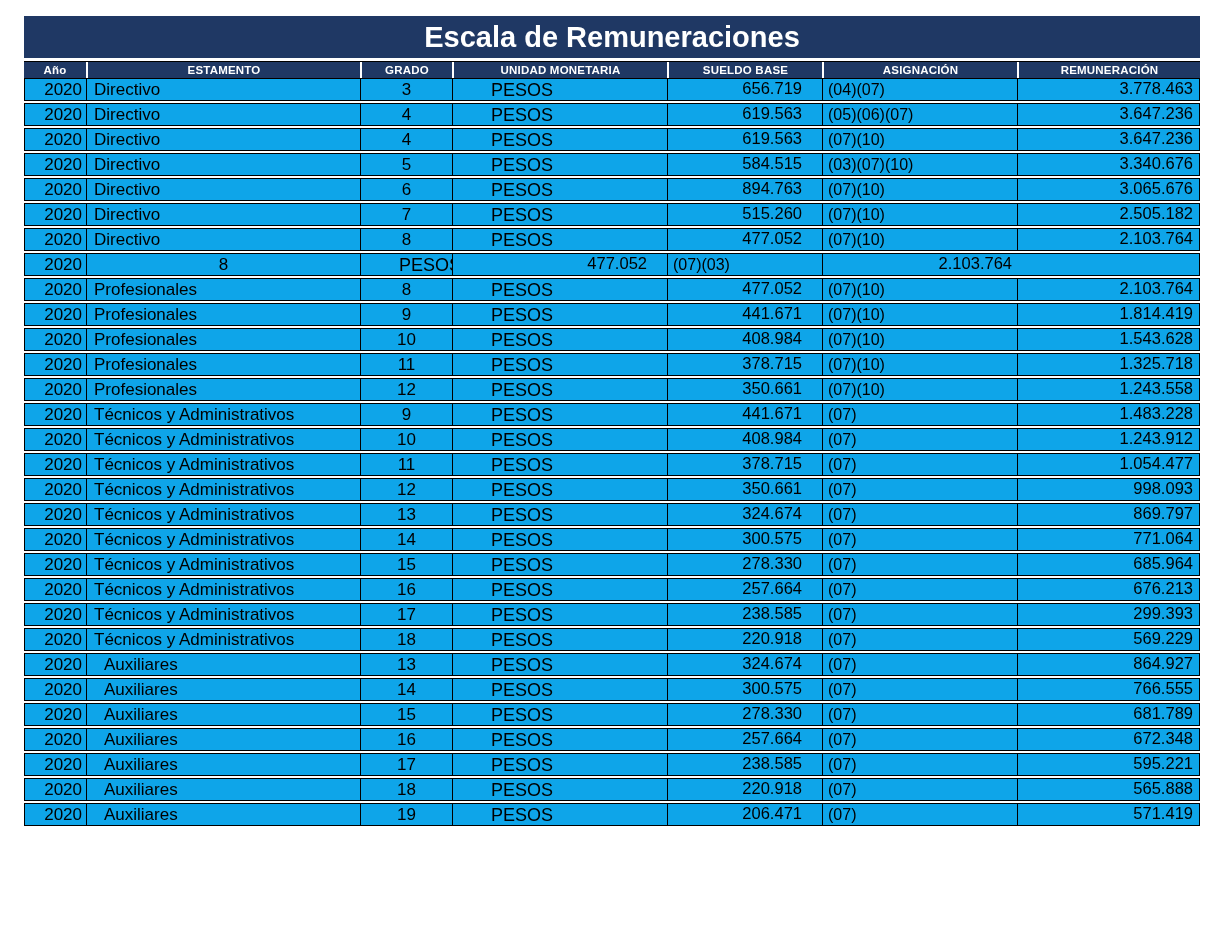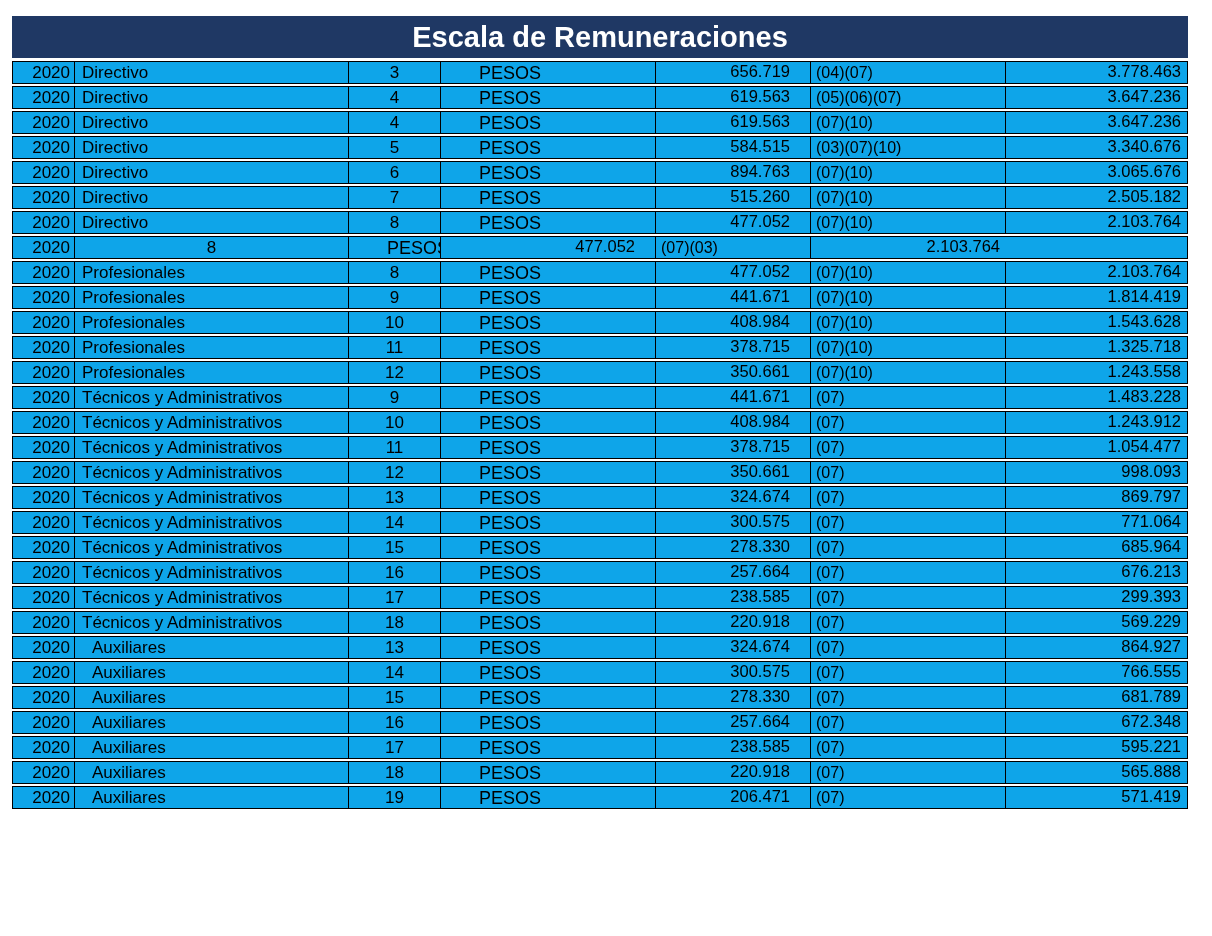--- a/index.html
+++ b/index.html
@@ -5,21 +5,21 @@
   * { box-sizing: border-box; }
   html, body {
     margin: 0; padding: 0;
     width: 1212px; height: 936px;
     background: #ffffff;
     font-family: "Liberation Sans", sans-serif;
     color: #000000;
   }
   .sheet {
     position: absolute;
-    left: 12px; top: 16px;
+    left: 24px; top: 16px;
     width: 1176px;
   }
   .title-bar {
     background: #1F3864;
     height: 42px;
     display: flex; align-items: center; justify-content: center;
     color: #ffffff;
     font-size: 29px;
     font-weight: 700;
     margin-bottom: 3px;
@@ -71,20 +71,29 @@
 </style>
 </head>
 <body>
 
 <div class="sheet">
 
   <div class="title-bar">
     <span>Escala de Remuneraciones</span>
   </div>
 
+  <div class="header-row">
+    <div class="header-cell">Año</div>
+    <div class="header-cell">ESTAMENTO</div>
+    <div class="header-cell">GRADO</div>
+    <div class="header-cell">UNIDAD MONETARIA</div>
+    <div class="header-cell">SUELDO BASE</div>
+    <div class="header-cell">ASIGNACIÓN</div>
+    <div class="header-cell">REMUNERACIÓN</div>
+  </div>
 
   <div id="table-body">
   <div class="row">
     <div class="c anio">2020</div>
     <div class="c estamento">Directivo</div>
     <div class="c grado">3</div>
     <div class="c unidad">PESOS</div>
     <div class="c sueldo">656.719</div>
     <div class="c asignacion">(04)(07)</div>
     <div class="c remun">3.778.463</div>

